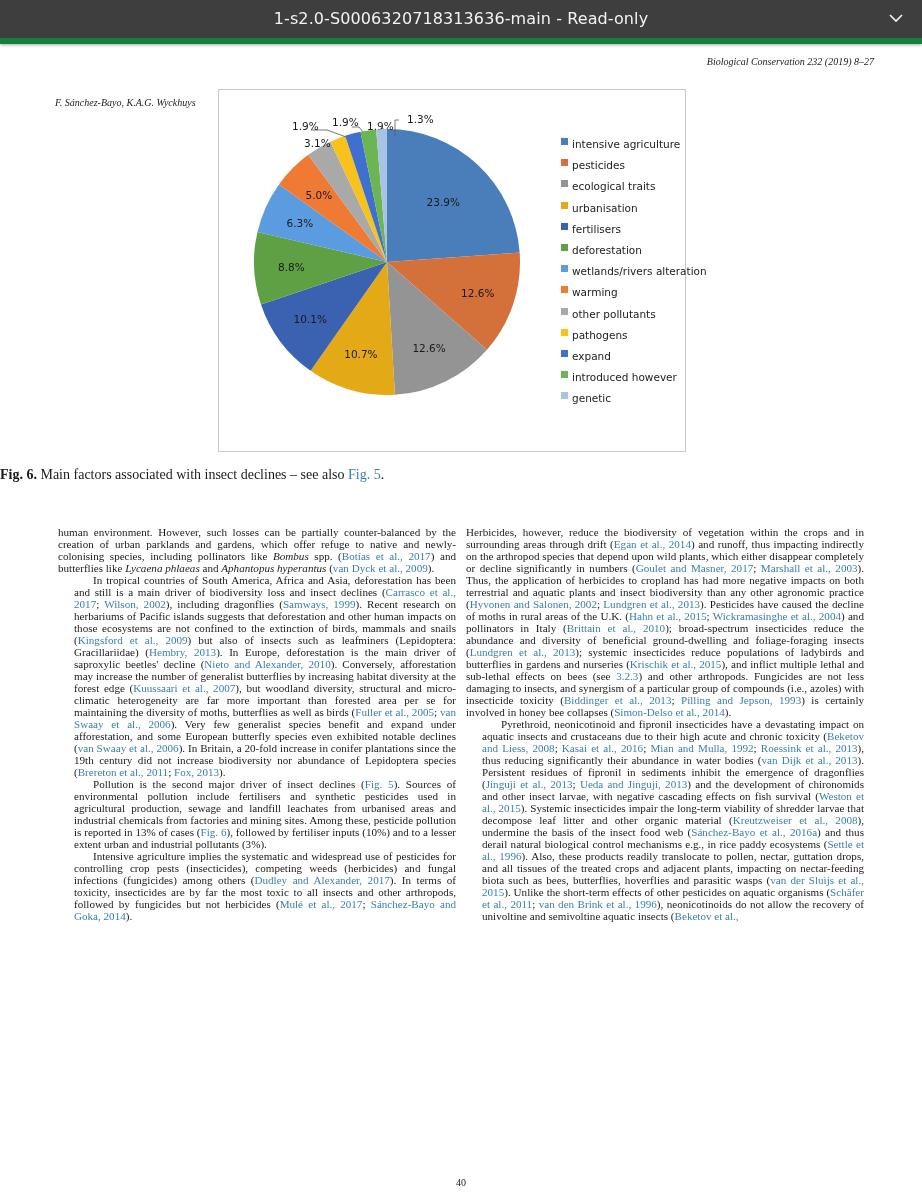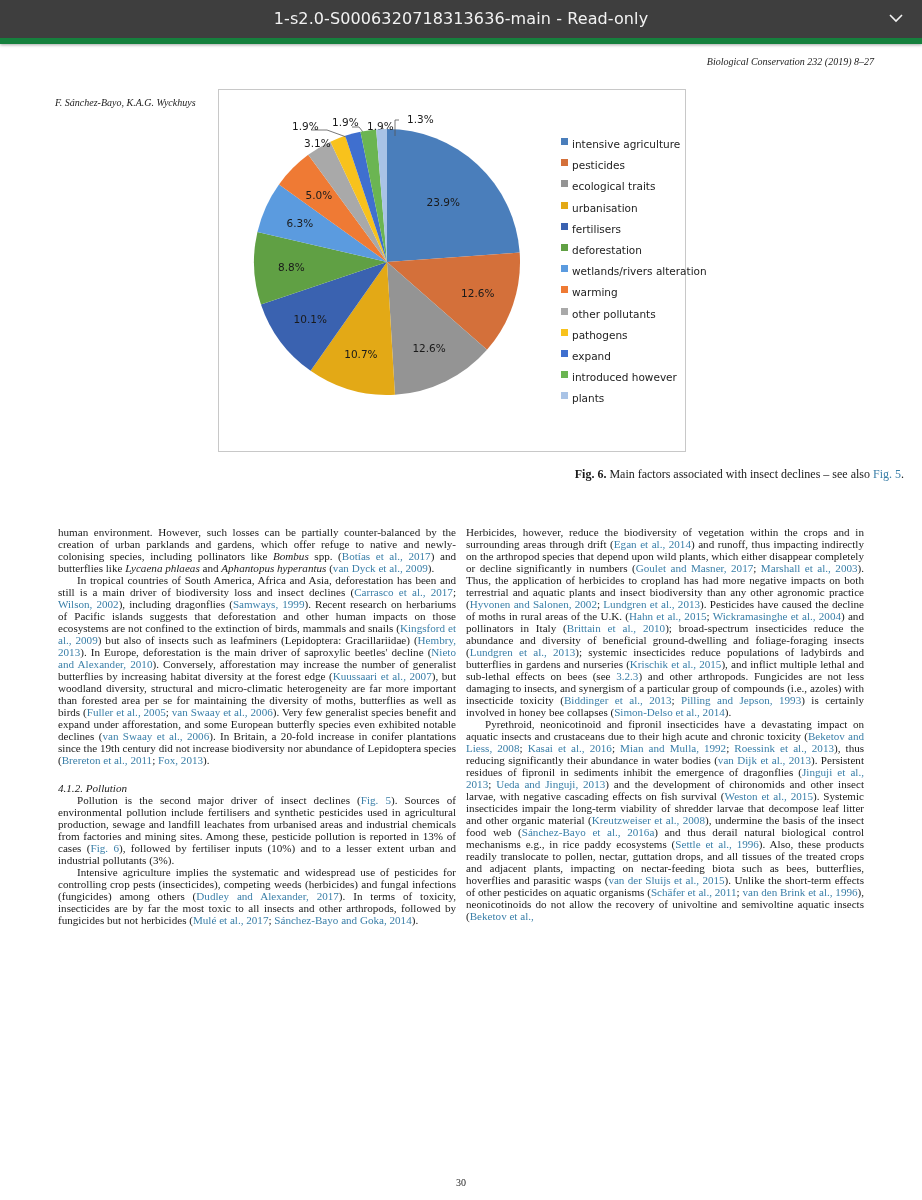--- a/index.html
+++ b/index.html
@@ -8,28 +8,28 @@
   .titlebar .title { position: absolute; left: 0; right: 0; top: 0; height: 38px; line-height: 38px; text-align: center; color: #f2f2f2; font-family: "DejaVu Sans", sans-serif; font-size: 16px; letter-spacing: 0.1px; }
   .titlebar .chev { position: absolute; right: 18px; top: 10px; width: 16px; height: 16px; cursor: pointer; }
   .runhead { position: absolute; top: 56px; font-family: "Liberation Serif", serif; font-style: italic; font-size: 10px; color: #222; }
   .runhead.left { left: 55px; margin-top: 41px; }
   .runhead.right { right: 48px; }
   .chart-frame { position: absolute; left: 218px; top: 89px; width: 468px; height: 363px; border: 1px solid #c8c8c8; box-sizing: border-box; background: #fff; }
   .chart-frame svg { position: absolute; left: 0; top: 0; }
   .legend { position: absolute; left: 342px; top: 48px; font-family: "DejaVu Sans", sans-serif; font-size: 10.5px; color: #222; }
   .legend .li { height: 21.2px; display: flex; white-space: nowrap; }
   .legend .sw { width: 7px; height: 7px; margin-right: 4px; display: inline-block; }
-  .caption { position: absolute; left: 0; width: 904px; top: 467px; text-align: right; font-family: "Liberation Serif", serif; font-size: 12px; color: #1a1a1a; }
+  .caption { position: absolute; left: 0; width: 904px; top: 467px; text-align: left; font-family: "Liberation Serif", serif; font-size: 14px; color: #1a1a1a; }
   .caption b { font-weight: bold; }
   .link { color: #3a7fa8; }
   .col { position: absolute; top: 526px; width: 398px; font-family: Liberation Serif, serif; font-size: 11.1px; line-height: 12px; text-align: justify; color: #1a1a1a; }
   .col.left { left: 58px; }
   .col.right { left: 466px; }
   .col p { margin: 0; text-indent: 0; }
-  .col p.ind { text-indent: 19px; }
+  .col p.ind { text-indent: 19px; margin-left: 16px; }
   .col .heading { font-style: italic; margin-top: 16px; }
   .pagenum { position: absolute; left: 0; width: 922px; top: 1177px; text-align: center; font-family: "Liberation Serif", serif; font-size: 10px; color: #222; }
 </style>
 </head>
 <body>
 
 <div class="titlebar">
   <div class="title">1-s2.0-S0006320718313636-main - Read-only</div>
   <svg class="chev" viewBox="0 0 16 16">
     <polyline points="2,5 8,11 14,5" fill="none" stroke="#f2f2f2" stroke-width="1.6"></polyline>
@@ -116,35 +116,34 @@
       <div class="li">
         <span class="sw" style="background: rgb(63, 111, 207);"></span>
         <span>expand</span>
       </div>
       <div class="li">
         <span class="sw" style="background: rgb(107, 181, 82);"></span>
         <span>introduced however</span>
       </div>
       <div class="li">
         <span class="sw" style="background: rgb(169, 195, 230);"></span>
-        <span>plants</span>
+        <span>genetic</span>
       </div>
     </div>
 </div>
 
 <div class="caption">
   <b>Fig. 6.</b><span> Main factors associated with insect declines – see also </span><span class="link">Fig. 5</span><span>.</span>
 </div>
 
 <div class="col left">
   <p><span>human environment. However, such losses can be partially counter-balanced by the creation of urban parklands and gardens, which offer refuge to native and newly-colonising species, including pollinators like </span><i>Bombus</i><span> spp. (</span><span class="link">Botías et al., 2017</span><span>) and butterflies like </span><i>Lycaena phlaeas</i><span> and </span><i>Aphantopus hyperantus</i><span> (</span><span class="link">van Dyck et al., 2009</span><span>).</span></p>
   <p class="ind"><span>In tropical countries of South America, Africa and Asia, deforestation has been and still is a main driver of biodiversity loss and insect declines (</span><span class="link">Carrasco et al., 2017</span><span>; </span><span class="link">Wilson, 2002</span><span>), including dragonflies (</span><span class="link">Samways, 1999</span><span>). Recent research on herbariums of Pacific islands suggests that deforestation and other human impacts on those ecosystems are not confined to the extinction of birds, mammals and snails (</span><span class="link">Kingsford et al., 2009</span><span>) but also of insects such as leafminers (Lepidoptera: Gracillariidae) (</span><span class="link">Hembry, 2013</span><span>). In Europe, deforestation is the main driver of saproxylic beetles' decline (</span><span class="link">Nieto and Alexander, 2010</span><span>). Conversely, afforestation may increase the number of generalist butterflies by increasing habitat diversity at the forest edge (</span><span class="link">Kuussaari et al., 2007</span><span>), but woodland diversity, structural and micro-climatic heterogeneity are far more important than forested area per se for maintaining the diversity of moths, butterflies as well as birds (</span><span class="link">Fuller et al., 2005</span><span>; </span><span class="link">van Swaay et al., 2006</span><span>). Very few generalist species benefit and expand under afforestation, and some European butterfly species even exhibited notable declines (</span><span class="link">van Swaay et al., 2006</span><span>). In Britain, a 20-fold increase in conifer plantations since the 19th century did not increase biodiversity nor abundance of Lepidoptera species (</span><span class="link">Brereton et al., 2011</span><span>; </span><span class="link">Fox, 2013</span><span>).</span></p>
-  <p class="heading">4.1.2. Pollution</p>
   <p class="ind"><span>Pollution is the second major driver of insect declines (</span><span class="link">Fig. 5</span><span>). Sources of environmental pollution include fertilisers and synthetic pesticides used in agricultural production, sewage and landfill leachates from urbanised areas and industrial chemicals from factories and mining sites. Among these, pesticide pollution is reported in 13% of cases (</span><span class="link">Fig. 6</span><span>), followed by fertiliser inputs (10%) and to a lesser extent urban and industrial pollutants (3%).</span></p>
   <p class="ind"><span>Intensive agriculture implies the systematic and widespread use of pesticides for controlling crop pests (insecticides), competing weeds (herbicides) and fungal infections (fungicides) among others (</span><span class="link">Dudley and Alexander, 2017</span><span>). In terms of toxicity, insecticides are by far the most toxic to all insects and other arthropods, followed by fungicides but not herbicides (</span><span class="link">Mulé et al., 2017</span><span>; </span><span class="link">Sánchez-Bayo and Goka, 2014</span><span>).</span></p>
 </div>
 
 <div class="col right">
   <p><span>Herbicides, however, reduce the biodiversity of vegetation within the crops and in surrounding areas through drift (</span><span class="link">Egan et al., 2014</span><span>) and runoff, thus impacting indirectly on the arthropod species that depend upon wild plants, which either disappear completely or decline significantly in numbers (</span><span class="link">Goulet and Masner, 2017</span><span>; </span><span class="link">Marshall et al., 2003</span><span>). Thus, the application of herbicides to cropland has had more negative impacts on both terrestrial and aquatic plants and insect biodiversity than any other agronomic practice (</span><span class="link">Hyvonen and Salonen, 2002</span><span>; </span><span class="link">Lundgren et al., 2013</span><span>). Pesticides have caused the decline of moths in rural areas of the U.K. (</span><span class="link">Hahn et al., 2015</span><span>; </span><span class="link">Wickramasinghe et al., 2004</span><span>) and pollinators in Italy (</span><span class="link">Brittain et al., 2010</span><span>); broad-spectrum insecticides reduce the abundance and diversity of beneficial ground-dwelling and foliage-foraging insects (</span><span class="link">Lundgren et al., 2013</span><span>); systemic insecticides reduce populations of ladybirds and butterflies in gardens and nurseries (</span><span class="link">Krischik et al., 2015</span><span>), and inflict multiple lethal and sub-lethal effects on bees (see </span><span class="link">3.2.3</span><span>) and other arthropods. Fungicides are not less damaging to insects, and synergism of a particular group of compounds (i.e., azoles) with insecticide toxicity (</span><span class="link">Biddinger et al., 2013</span><span>; </span><span class="link">Pilling and Jepson, 1993</span><span>) is certainly involved in honey bee collapses (</span><span class="link">Simon-Delso et al., 2014</span><span>).</span></p>
   <p class="ind"><span>Pyrethroid, neonicotinoid and fipronil insecticides have a devastating impact on aquatic insects and crustaceans due to their high acute and chronic toxicity (</span><span class="link">Beketov and Liess, 2008</span><span>; </span><span class="link">Kasai et al., 2016</span><span>; </span><span class="link">Mian and Mulla, 1992</span><span>; </span><span class="link">Roessink et al., 2013</span><span>), thus reducing significantly their abundance in water bodies (</span><span class="link">van Dijk et al., 2013</span><span>). Persistent residues of fipronil in sediments inhibit the emergence of dragonflies (</span><span class="link">Jinguji et al., 2013</span><span>; </span><span class="link">Ueda and Jinguji, 2013</span><span>) and the development of chironomids and other insect larvae, with negative cascading effects on fish survival (</span><span class="link">Weston et al., 2015</span><span>). Systemic insecticides impair the long-term viability of shredder larvae that decompose leaf litter and other organic material (</span><span class="link">Kreutzweiser et al., 2008</span><span>), undermine the basis of the insect food web (</span><span class="link">Sánchez-Bayo et al., 2016a</span><span>) and thus derail natural biological control mechanisms e.g., in rice paddy ecosystems (</span><span class="link">Settle et al., 1996</span><span>). Also, these products readily translocate to pollen, nectar, guttation drops, and all tissues of the treated crops and adjacent plants, impacting on nectar-feeding biota such as bees, butterflies, hoverflies and parasitic wasps (</span><span class="link">van der Sluijs et al., 2015</span><span>). Unlike the short-term effects of other pesticides on aquatic organisms (</span><span class="link">Schäfer et al., 2011</span><span>; </span><span class="link">van den Brink et al., 1996</span><span>), neonicotinoids do not allow the recovery of univoltine and semivoltine aquatic insects (</span><span class="link">Beketov et al.,</span></p>
 </div>
 
-<div class="pagenum">30</div>
+<div class="pagenum">40</div>
 
 </body></html>

